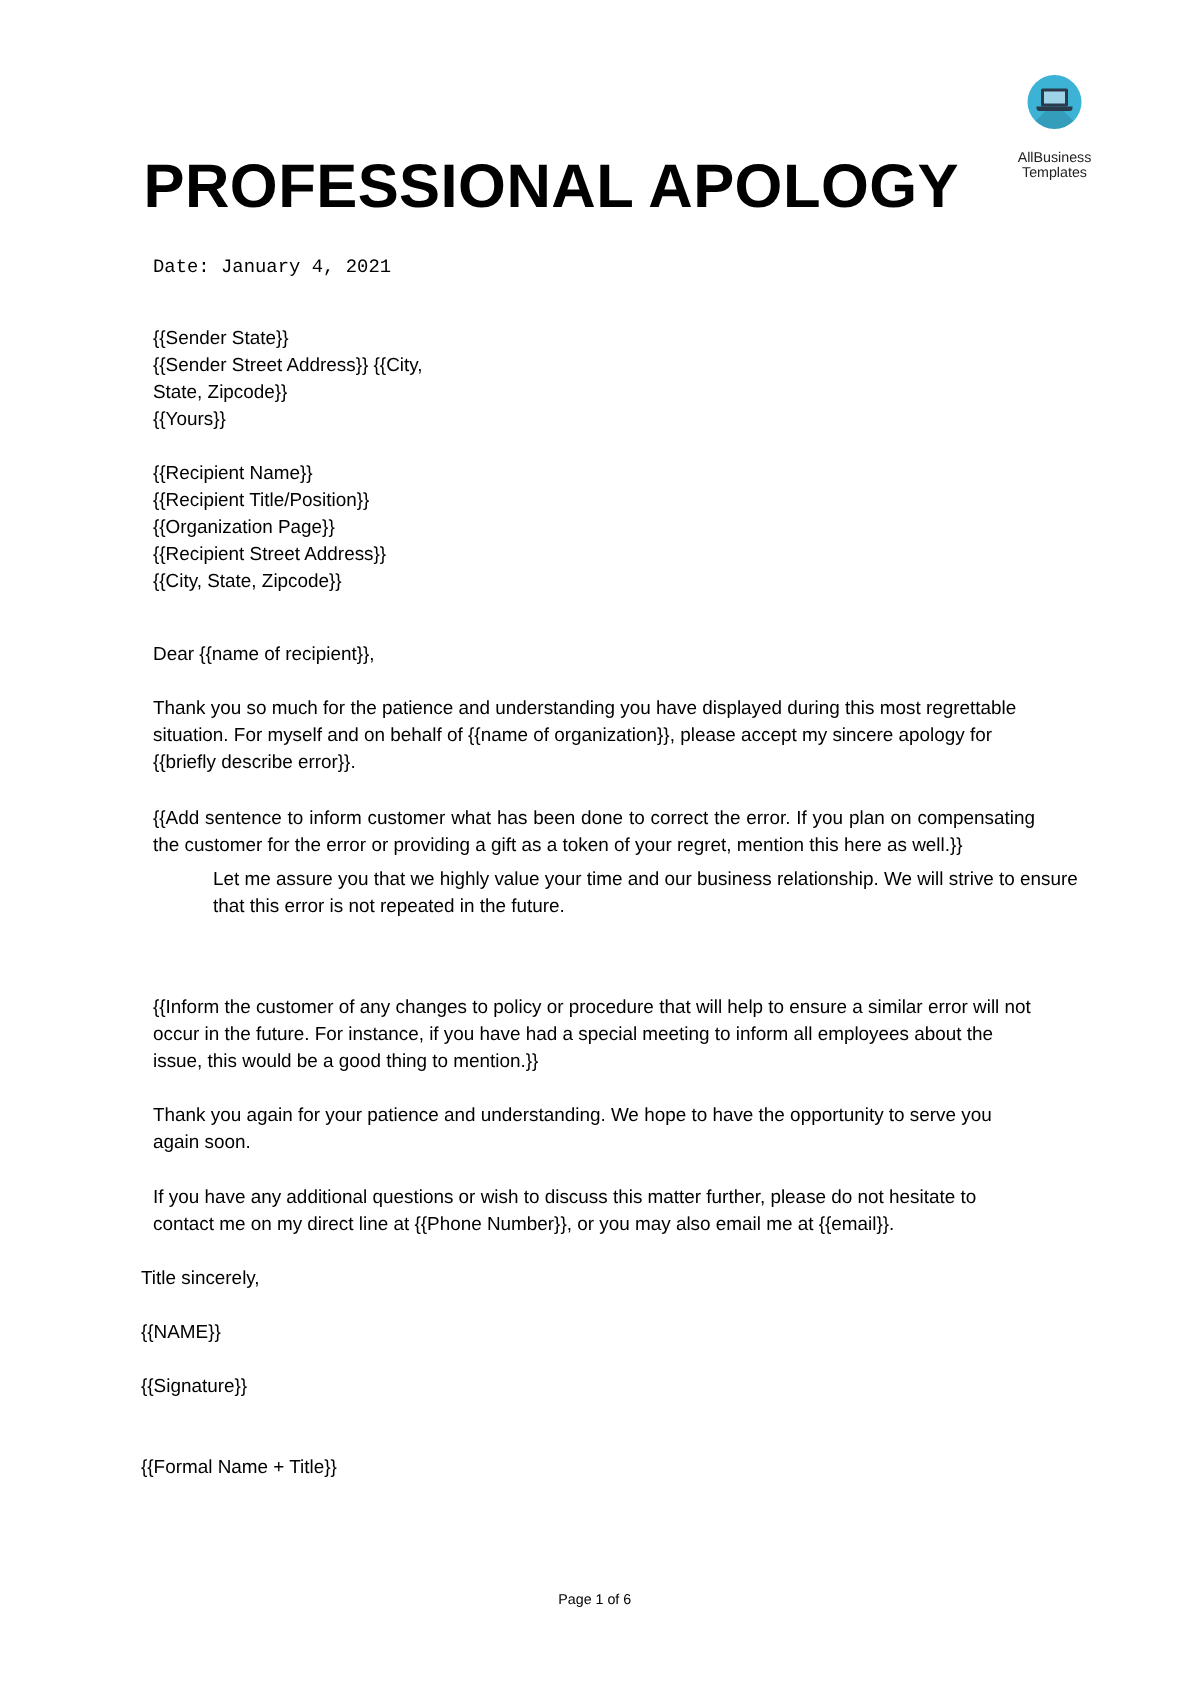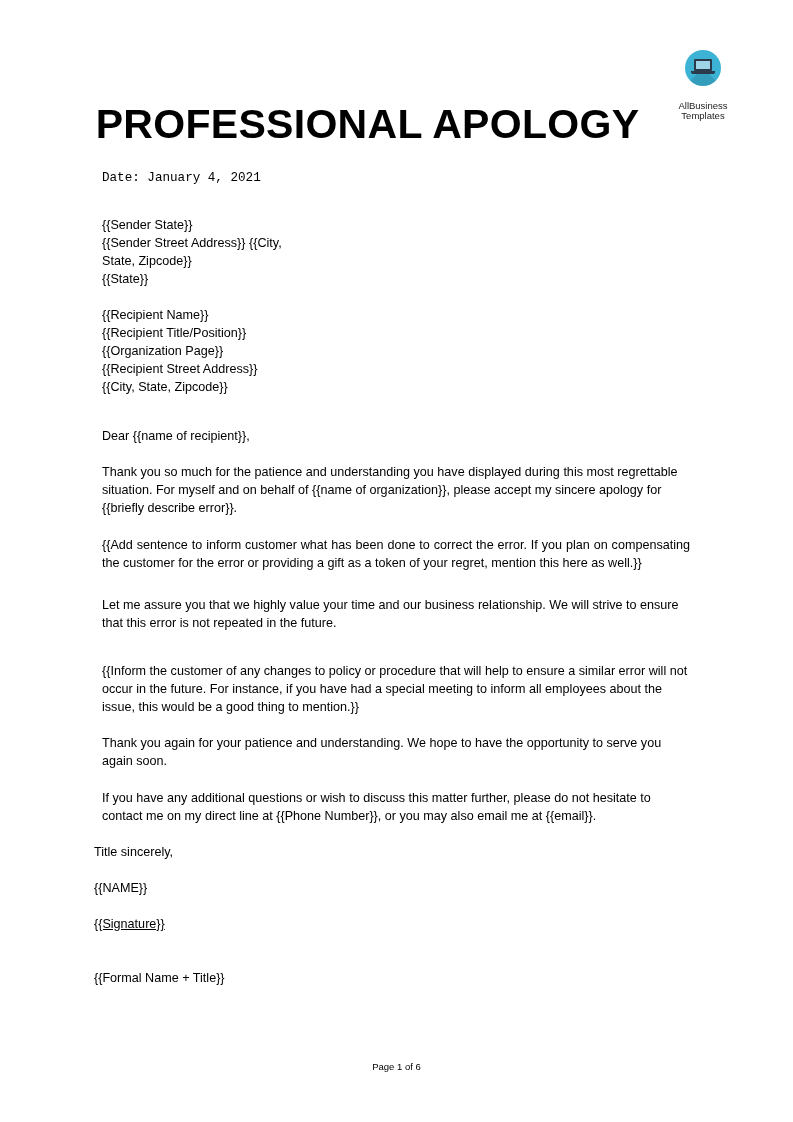--- a/index.html
+++ b/index.html
@@ -38,38 +38,38 @@
 </div>
 
 <div class="title">PROFESSIONAL APOLOGY</div>
 
 <div class="txt" style="left:102px; top:169px;font-family:Liberation Mono, monospace;">Date: January 4, 2021</div>
 
 <div class="block" style="top:216px;">
   <div>{{Sender State}}</div>
   <div>{{Sender Street Address}} {{City,</div>
   <div>State, Zipcode}}</div>
-  <div>{{State}}</div>
+  <div>{{Yours}}</div>
 </div>
 
 <div class="block" style="top:306px;">
   <div>{{Recipient Name}}</div>
   <div>{{Recipient Title/Position}}</div>
   <div>{{Organization Page}}</div>
   <div>{{Recipient Street Address}}</div>
   <div>{{City, State, Zipcode}}</div>
 </div>
 
 <div class="txt" style="left:102px; top:427px;">Dear {{name of recipient}},</div>
 
 <div class="para" style="top:463px;">Thank you so much for the patience and understanding you have displayed during this most regrettable situation. For myself and on behalf of {{name of organization}}, please accept my sincere apology for {{briefly describe error}}.</div>
 <div class="para justify" style="top:536px;">{{Add sentence to inform customer what has been done to correct the error. If you plan on compensating the customer for the error or providing a gift as a token of your regret, mention this here as well.}}</div>
-<div class="para" style="top:596px;">Let me assure you that we highly value your time and our business relationship. We will strive to ensure that this error is not repeated in the future.</div>
+<div class="para" style="top:577px;margin-left:40px;">Let me assure you that we highly value your time and our business relationship. We will strive to ensure that this error is not repeated in the future.</div>
 <div class="para" style="top:662px;">{{Inform the customer of any changes to policy or procedure that will help to ensure a similar error will not occur in the future. For instance, if you have had a special meeting to inform all employees about the issue, this would be a good thing to mention.}}</div>
 <div class="para" style="top:734px;">Thank you again for your patience and understanding. We hope to have the opportunity to serve you again soon.</div>
 <div class="para" style="top:789px;">If you have any additional questions or wish to discuss this matter further, please do not hesitate to contact me on my direct line at {{Phone Number}}, or you may also email me at {{email}}.</div>
 
 <div class="txt" style="left:94px; top:843px;">Title sincerely,</div>
 <div class="txt" style="left:94px; top:879px;">{{NAME}}</div>
-<div class="txt" style="left:94px; top:915px;text-decoration:underline;">{{Signature}}</div>
+<div class="txt" style="left:94px; top:915px;">{{Signature}}</div>
 <div class="txt" style="left:94px; top:969px;">{{Formal Name + Title}}</div>
 
 <div class="footer">Page 1 of 6</div>
 
 </body></html>

